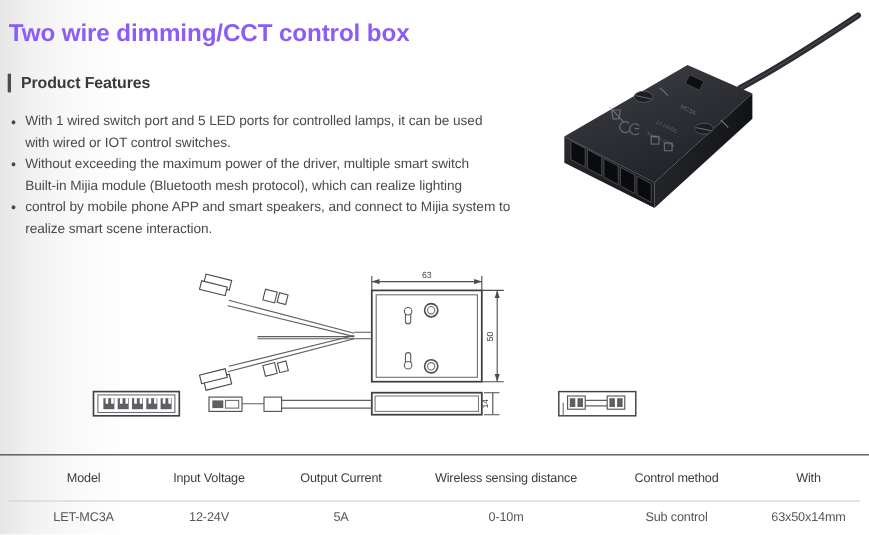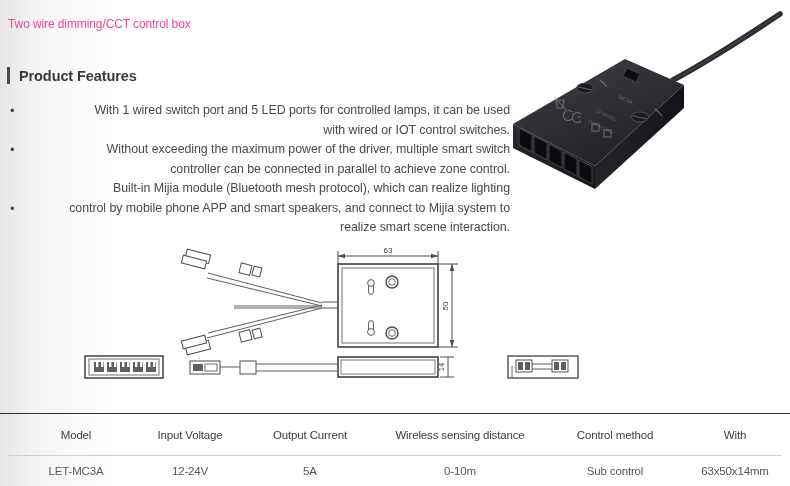--- a/index.html
+++ b/index.html
@@ -16,22 +16,22 @@
   .edge-shade {
     position: absolute; left: 0; top: 0;
     width: 120px; height: 486px;
     background: linear-gradient(to right, #e6e6e6 0%, #f2f2f2 25%, #fafafa 60%, #ffffff 100%);
     pointer-events: none;
   }
 
   
   .page-title {
     position: absolute; left: 8px; top: 17px;
-    font-size: 12px; font-weight: normal;
-    color: #ec4899;
+    font-size: 22px; font-weight: bold;
+    color: #8b5cf6;
     letter-spacing: -0.1px;
   }
 
   .section-head {
     position: absolute; left: 7px; top: 67px;
     display: flex; align-items: center; gap: 9px;
   }
   .section-bar {
     width: 3px; height: 17px; background: #4d4d4d;
   }
@@ -49,21 +49,20 @@
   .feat-dot {
     width: 13px; flex: 0 0 13px;
     font-size: 13px; line-height: 19.5px; color: #4a4a4a;
     text-align: left;
   }
   .feat-dot.blank { visibility: hidden; }
   .feat-text {
     flex: 1;
     font-size: 12.4px; line-height: 19.5px; color: #4a4a4a;
     letter-spacing: -0.05px;
-    text-align: right;
   }
 
   
   .photo {
     position: absolute; left: 488px; top: 2px;
     width: 302px; height: 212px;
   }
 
   
   .drawing {
@@ -123,24 +122,20 @@
       <span class="feat-dot">•</span>
       <span class="feat-text">With 1 wired switch port and 5 LED ports for controlled lamps, it can be used</span>
     </div>
     <div class="feat-row">
       <span class="feat-dot blank">•</span>
       <span class="feat-text">with wired or IOT control switches.</span>
     </div>
     <div class="feat-row">
       <span class="feat-dot">•</span>
       <span class="feat-text">Without exceeding the maximum power of the driver, multiple smart switch</span>
-    </div>
-    <div class="feat-row">
-      <span class="feat-dot blank">•</span>
-      <span class="feat-text">controller can be connected in parallel to achieve zone control.</span>
     </div>
     <div class="feat-row">
       <span class="feat-dot blank">•</span>
       <span class="feat-text">Built-in Mijia module (Bluetooth mesh protocol), which can realize lighting</span>
     </div>
     <div class="feat-row">
       <span class="feat-dot">•</span>
       <span class="feat-text">control by mobile phone APP and smart speakers, and connect to Mijia system to</span>
     </div>
     <div class="feat-row">

